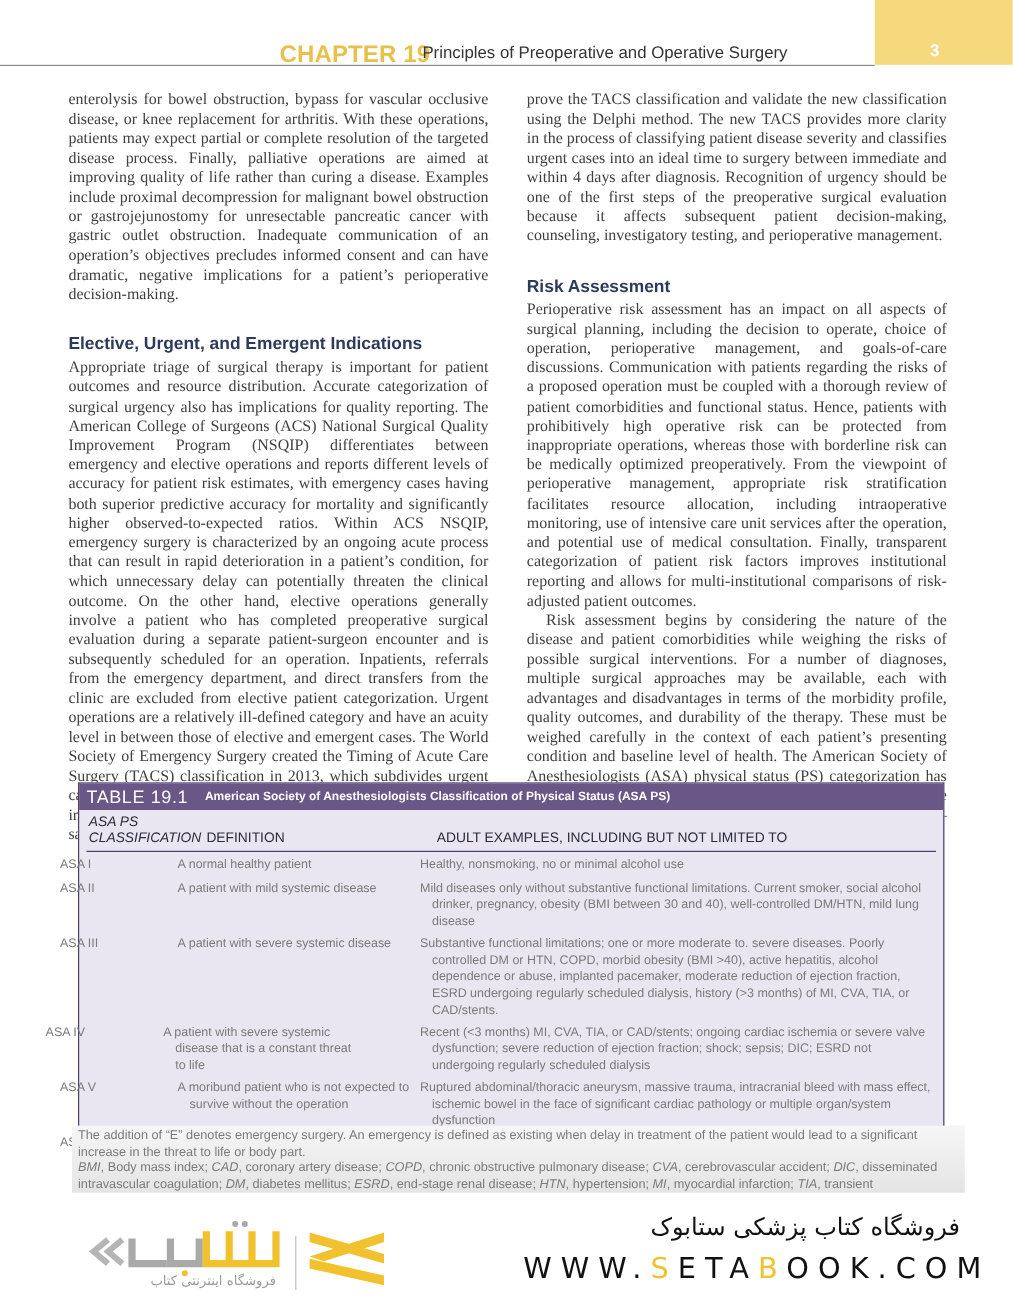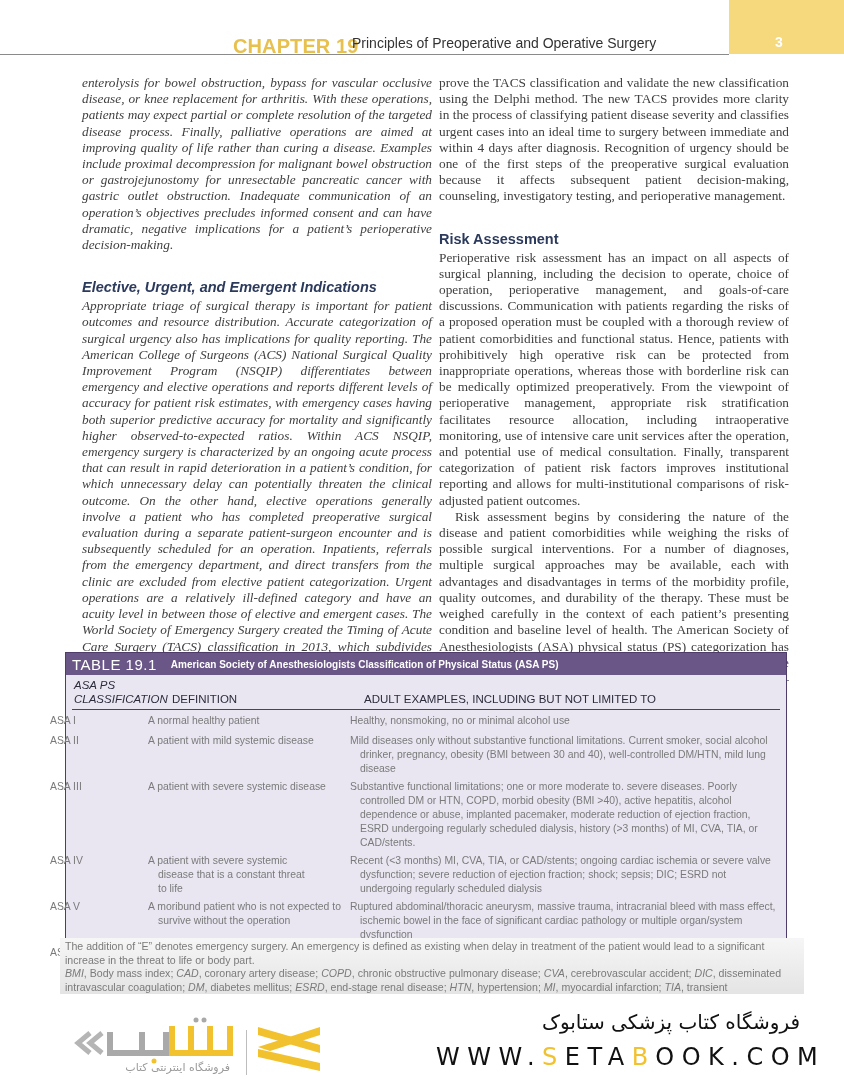--- a/index.html
+++ b/index.html
@@ -4,21 +4,21 @@
 <style>
   html, body { margin: 0; padding: 0; }
   body { width: 844px; height: 1080px; position: relative; background: #ffffff; overflow: hidden; font-family: "Liberation Serif", serif; color: #3a3a3a; }
   .page-tab { position: absolute; left: 729px; top: 0; width: 115px; height: 54px; background: #f5d97c; }
   .page-num { position: absolute; left: 775px; top: 34px; font-family: "Liberation Sans", sans-serif; font-size: 14px; color: #ffffff; font-weight: bold; }
   .running-head { position: absolute; left: 0; top: 34px; width: 729px; height: 20px; border-bottom: 1px solid #8a8a8a; }
   .chapter-label { position: absolute; left: 233px; top: 1px; font-family: "Liberation Sans", sans-serif; font-weight: bold; font-size: 20px; color: #e8c04e; letter-spacing: 0.1px; }
   .chapter-title { position: absolute; left: 352px; top: 1px; font-family: "Liberation Sans", sans-serif; font-size: 14px; color: #333; }
 
   .col { position: absolute; top: 75px; width: 350px; font-size: 13.3px; line-height: 16.2px; text-align: justify; color: #404040; }
-  .col.left { left: 82px; font-style: italic; }
+  .col.left { left: 57px; }
   .col.right { left: 439px; }
   .col p { margin: 0; }
   .col p.indent { text-indent: 16px; }
   .section-head { font-family: "Liberation Sans", sans-serif; font-weight: bold; font-size: 14.5px; color: #2c3a5c; margin: 25px 0 2px 0; line-height: 18px; text-align: left; }
   .xref { color: #3a8aa0; }
 
   .table-wrap { position: absolute; left: 65px; top: 652px; width: 720px; border: 1.5px solid #4e3c6a; background: #e9e6f1; }
   .table-title-bar { background: #6b5688; height: 22px; display: flex; align-items: center; padding-left: 6px; }
   .table-num { font-family: "Liberation Sans", sans-serif; color: #ffffff; font-size: 15px; letter-spacing: 0.5px; margin-right: 14px; }
   .table-title { font-family: "Liberation Sans", sans-serif; color: #ffffff; font-weight: bold; font-size: 10px; }
@@ -86,21 +86,21 @@
     <div class="c2">A patient with mild systemic disease</div>
     <div class="c3">Mild diseases only without substantive functional limitations. Current smoker, social alcohol drinker, pregnancy, obesity (BMI between 30 and 40), well-controlled DM/HTN, mild lung disease</div>
   </div>
   <div class="trow">
     <div class="c1">ASA III</div>
     <div class="c2">A patient with severe systemic disease</div>
     <div class="c3">Substantive functional limitations; one or more moderate to. severe diseases. Poorly controlled DM or HTN, COPD, morbid obesity (BMI &gt;40), active hepatitis, alcohol dependence or abuse, implanted pacemaker, moderate reduction of ejection fraction, ESRD undergoing regularly scheduled dialysis, history (&gt;3 months) of MI, CVA, TIA, or CAD/stents.</div>
   </div>
   <div class="trow">
     <div class="c1">ASA IV</div>
-    <div class="c2" style="width:150px;margin-right:42px">A patient with severe systemic disease that is a constant threat to life</div>
+    <div class="c2" style="width:150px;margin-right:54px">A patient with severe systemic disease that is a constant threat to life</div>
     <div class="c3">Recent (&lt;3 months) MI, CVA, TIA, or CAD/stents; ongoing cardiac ischemia or severe valve dysfunction; severe reduction of ejection fraction; shock; sepsis; DIC; ESRD not undergoing regularly scheduled dialysis</div>
   </div>
   <div class="trow">
     <div class="c1">ASA V</div>
     <div class="c2">A moribund patient who is not expected to survive without the operation</div>
     <div class="c3">Ruptured abdominal/thoracic aneurysm, massive trauma, intracranial bleed with mass effect, ischemic bowel in the face of significant cardiac pathology or multiple organ/system dysfunction</div>
   </div>
   <div class="trow last">
     <div class="c1">ASA VI</div>
     <div class="c2">A declared brain-dead patient whose organs are being removed for donor purposes</div>

